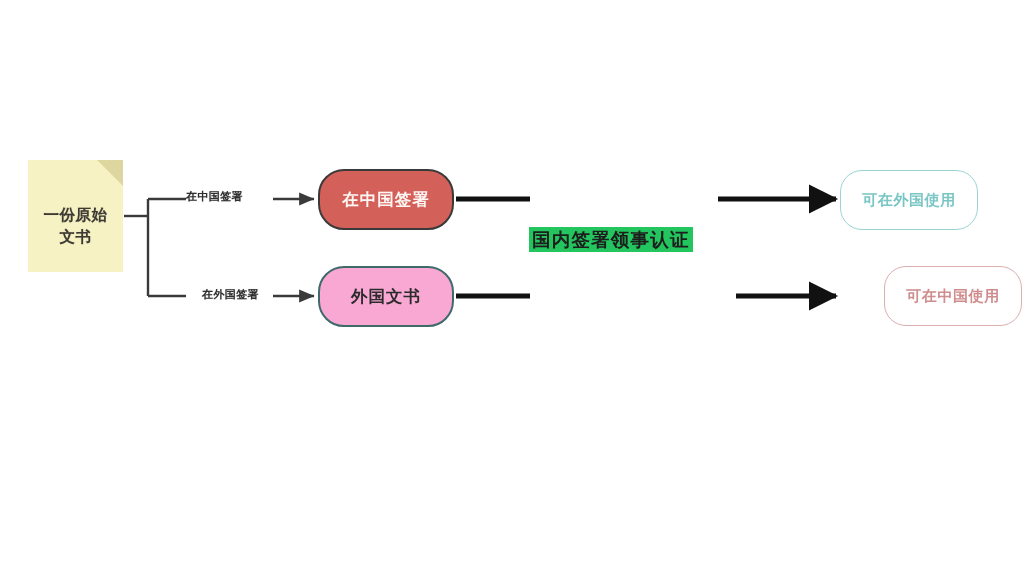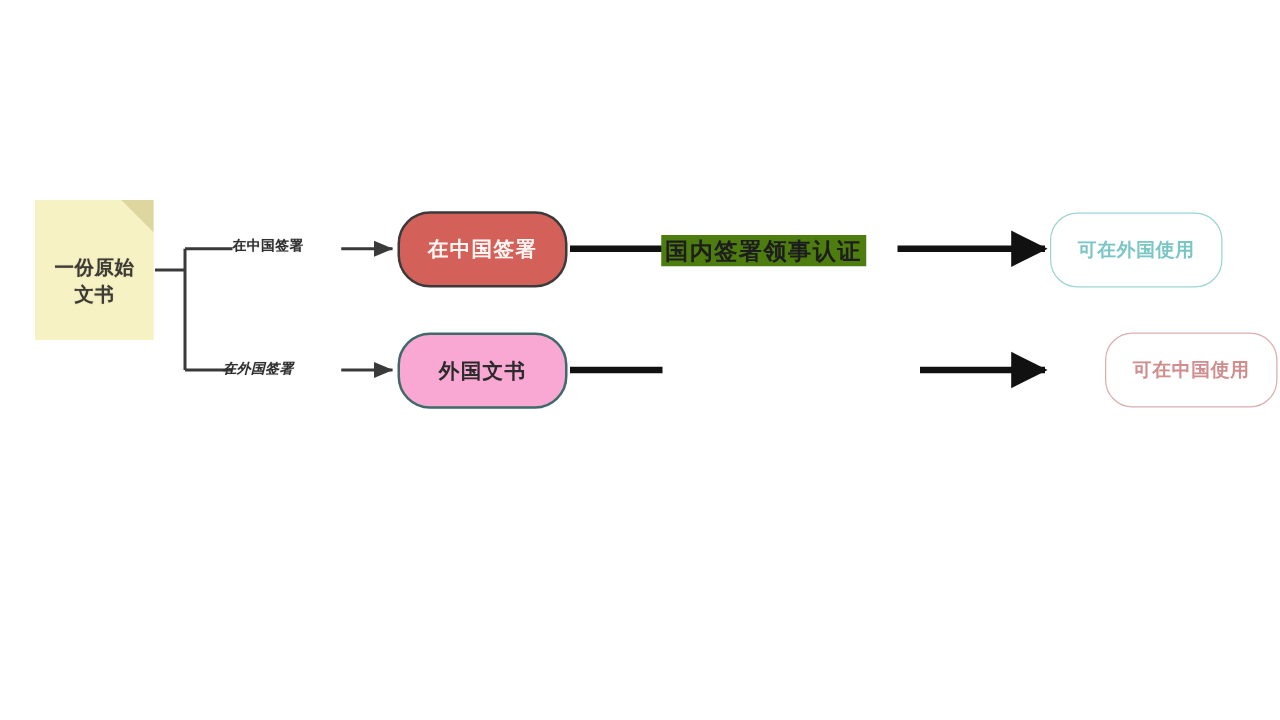--- a/index.html
+++ b/index.html
@@ -130,32 +130,33 @@
   .branch-label {
     position: absolute;
     font-size: 11px;
     font-weight: 600;
     color: #2f2f2f;
     letter-spacing: 0.4px;
     white-space: nowrap;
     text-shadow: 0 0 1px rgba(47,47,47,0.3);
   }
   .branch-label.top   { left: 186px; top: 189px; }
-  .branch-label.bottom{ left: 178px; top: 287px; font-style: italic; }
+  .branch-label.bottom{ left: 202px; top: 287px; }
 
   
   .process-label {
     position: absolute;
     font-size: 18.5px;
     font-weight: 700;
     color: #1d1d1d;
     letter-spacing: 1.2px;
     white-space: nowrap;
-    background: #4d7c0f;
+    background: #22c55e;
     padding: 0 3px;
+    margin-top: 39px;
   }
   .process-label.top    { left: 529px; top: 188px; }
   .process-label.bottom { left: 529px; top: 285px; }
 </style>
 </head>
 <body>
 
 <div id="canvas">
 
   <svg id="wire" viewBox="0 0 1024 576" xmlns="http://www.w3.org/2000/svg">

